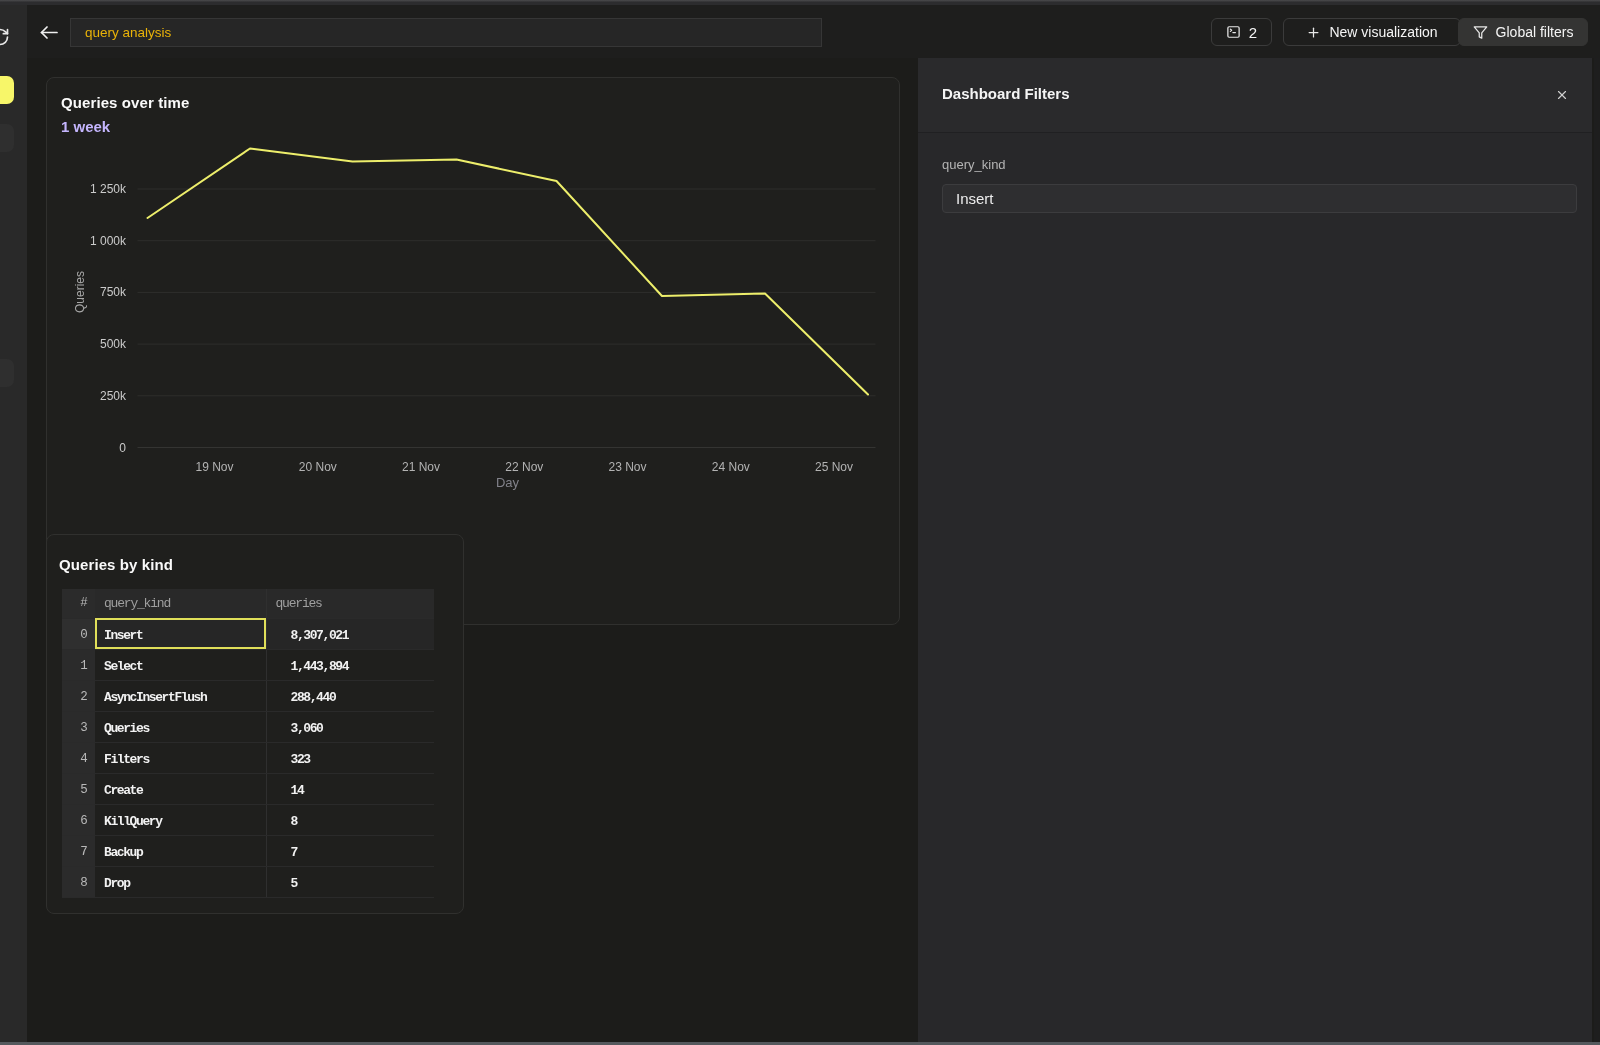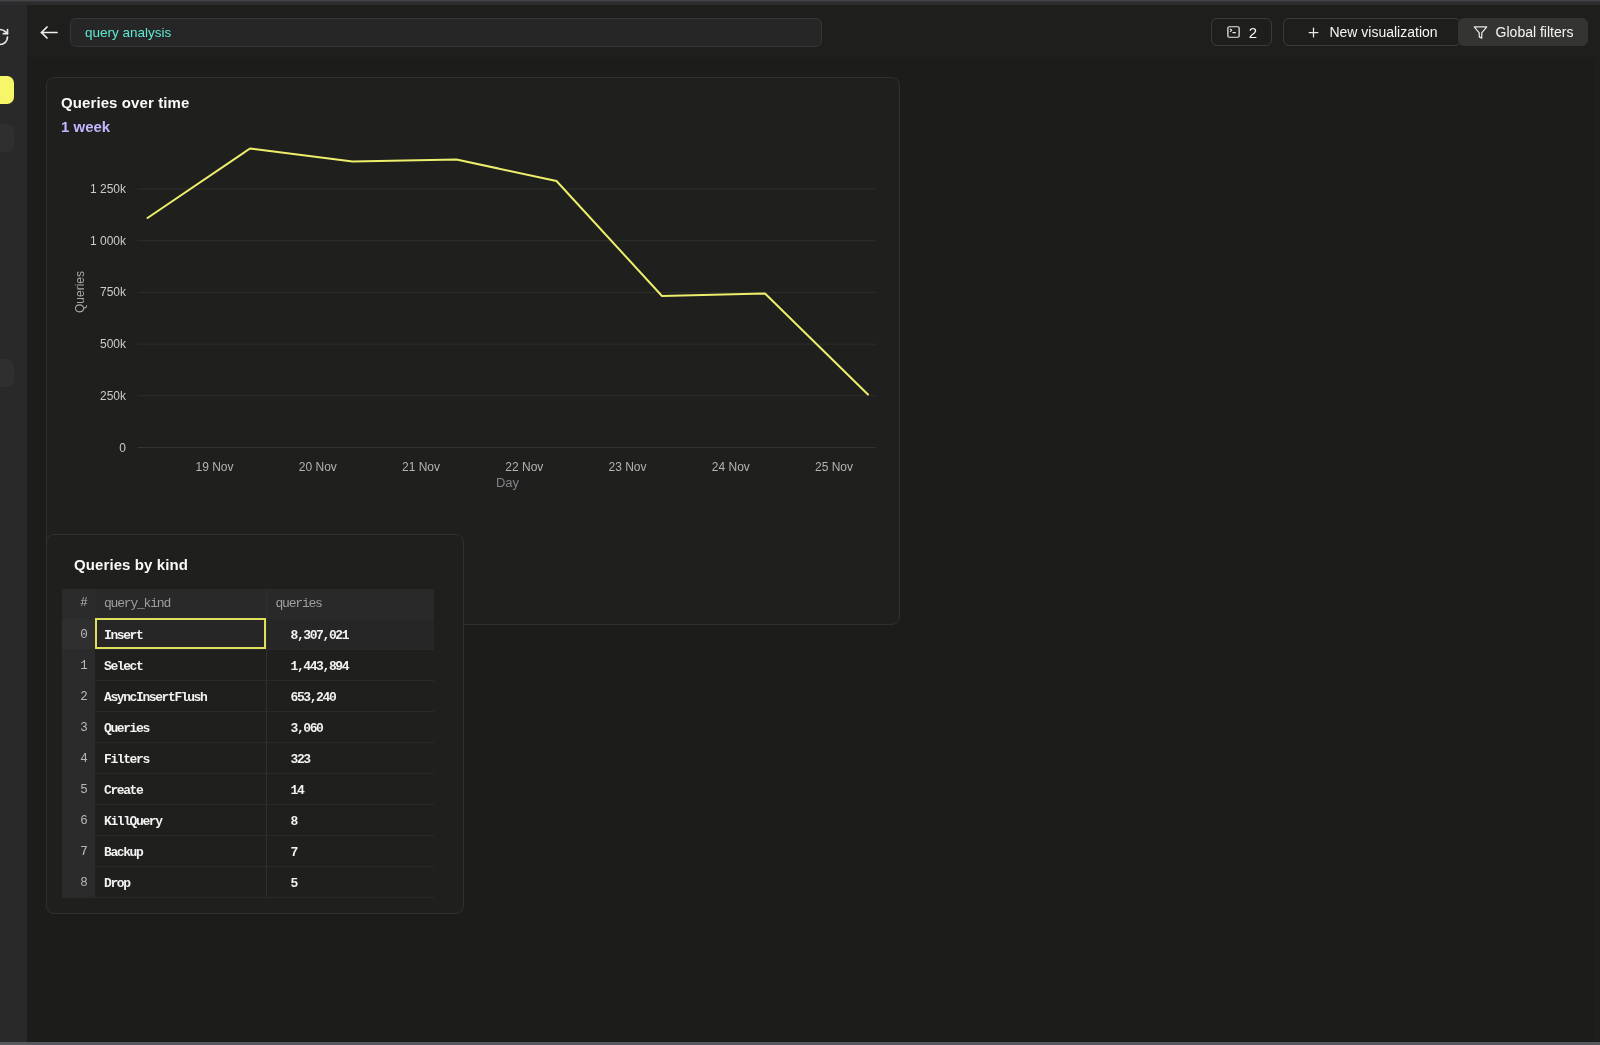--- a/index.html
+++ b/index.html
@@ -12,21 +12,21 @@
   #topstrip { left:0; top:0; width:1600px; height:5px; background:linear-gradient(#48484a 0, #414143 1px, #2c2c2e 2px, #2c2c2e 100%); }
   #topbar { left:0; top:5px; width:1600px; height:53px; background:#1e1e1d; }
   #sidebar { left:0; top:5px; width:27px; height:1037px; background:#292929; }
   #main { left:27px; top:58px; width:891px; height:987px; background:#1c1c1a; }
   #panel { left:918px; top:58px; width:674px; height:987px; background:#28282a; }
   #rightstrip { left:1594px; top:58px; width:6px; height:984px; background:#1e1e1e; }
   #bottomline { left:0; top:1042px; width:1600px; height:3px; background:#55595d; }
 
   
   #backarrow { left:40px; top:26px; width:18px; height:13px; }
-  #nameinput { left:70px; top:18px; width:752px; height:29px; background:#262626; border:1px solid #363636; border-radius:6px; color:#5eead4; font-size:13.5px; line-height:27px; padding-left:14px; }
+  #nameinput { left:70px; top:18px; width:752px; height:29px; background:#262626; border:1px solid #363636; border-radius:0; color:#eab308; font-size:13.5px; line-height:27px; padding-left:14px; }
   .tbtn { height:28px; top:18px; border-radius:6px; border:1px solid #3b3b3b; color:#f5f5f5; font-size:14px; display:flex; align-items:center; justify-content:center; gap:8px; }
   #btn-term { left:1211px; width:61px; font-size:15px; }
   #btn-newviz { left:1283px; width:178px; }
   #btn-global { left:1458px; width:130px; background:#343433; border-color:#343433;align-items:center; }
 
   
   .navitem { left:-8px; width:22px; height:28px; border-radius:7px; }
   #nav-yellow { top:71px; background:#f7f669; }
   #nav-g1 { top:119px; background:#2f2f2f; }
   #nav-g2 { top:354px; background:#2f2f2f; }
@@ -70,20 +70,30 @@
   <div class="abs" id="sidebar">
     <div class="abs navitem" id="nav-yellow"></div>
     <div class="abs navitem" id="nav-g1"></div>
     <div class="abs navitem" id="nav-g2"></div>
     <svg class="abs icon" id="nav-refresh" viewBox="0 0 24 24" fill="none" stroke="#e8e8e8" stroke-width="2" stroke-linecap="round" stroke-linejoin="round">
         <path d="M21 12a9 9 0 1 1-9-9c2.52 0 4.93 1 6.74 2.74L21 8"></path>
         <path d="M21 3v5h-5"></path>
       </svg>
   </div>
   <div class="abs" id="main"></div>
+  <div class="abs" id="panel">
+    <div class="abs" id="panelhead"></div>
+    <div class="abs" id="paneltitle">Dashboard Filters</div>
+    <svg class="abs icon" id="panelclose" viewBox="0 0 24 24" fill="none" stroke="#cfcfcf" stroke-width="2" stroke-linecap="round">
+        <path d="M18 6 6 18"></path>
+        <path d="m6 6 12 12"></path>
+      </svg>
+    <div class="abs" id="flabel">query_kind</div>
+    <div class="abs" id="finput">Insert</div>
+  </div>
   <div class="abs" id="rightstrip"></div>
 
   <svg class="abs icon" id="backarrow" viewBox="0 0 18 13" fill="none" stroke="#f0f0f0" stroke-width="1.7" stroke-linecap="round" stroke-linejoin="round">
       <path d="M17 6.5H1.5"></path>
       <path d="m7 1 -5.5 5.5 5.5 5.5"></path>
     </svg>
   <div class="abs" id="nameinput">query analysis</div>
   <div class="abs tbtn" id="btn-term">
     <svg class="icon" width="15" height="14" preserveAspectRatio="none" viewBox="0 0 24 24" fill="none" stroke="#e8e8e8" stroke-width="2" stroke-linecap="round" stroke-linejoin="round">
         <path d="m7 11 2-2-2-2"></path>
@@ -139,21 +149,21 @@
         <text x="683.8" y="393">24 Nov</text>
         <text x="787" y="393">25 Nov</text>
       </g>
       <text x="460.5" y="409" fill="#82828a" font-size="13" text-anchor="middle">Day</text>
 
       <polyline points="100.5,140 203,70.5 305.5,83.5 409.5,81.5 509.5,103 615,218 718,215.5 821,316.5" fill="none" stroke="#edee6b" stroke-width="2" stroke-linejoin="round" stroke-linecap="round"></polyline>
     </svg>
   </div>
 
   <div class="abs card" id="tablecard">
-    <div class="abs cardtitle" style="left:27px; top:21px;">Queries by kind</div>
+    <div class="abs cardtitle" style="left:12px; top:21px;">Queries by kind</div>
     <table class="abs" id="qtable">
       <colgroup>
           <col style="width:33px">
           <col style="width:171px">
           <col style="width:168px">
         </colgroup>
       <tbody>
           <tr>
             <th class="idx">#</th>
             <th class="kind">query_kind</th>
@@ -165,21 +175,21 @@
             <td class="q">8,307,021</td>
           </tr>
       <tr>
             <td class="idx">1</td>
             <td class="kind">Select</td>
             <td class="q">1,443,894</td>
           </tr>
       <tr>
             <td class="idx">2</td>
             <td class="kind">AsyncInsertFlush</td>
-            <td class="q">653,240</td>
+            <td class="q">288,440</td>
           </tr>
       <tr>
             <td class="idx">3</td>
             <td class="kind">Queries</td>
             <td class="q">3,060</td>
           </tr>
       <tr>
             <td class="idx">4</td>
             <td class="kind">Filters</td>
             <td class="q">323</td>

